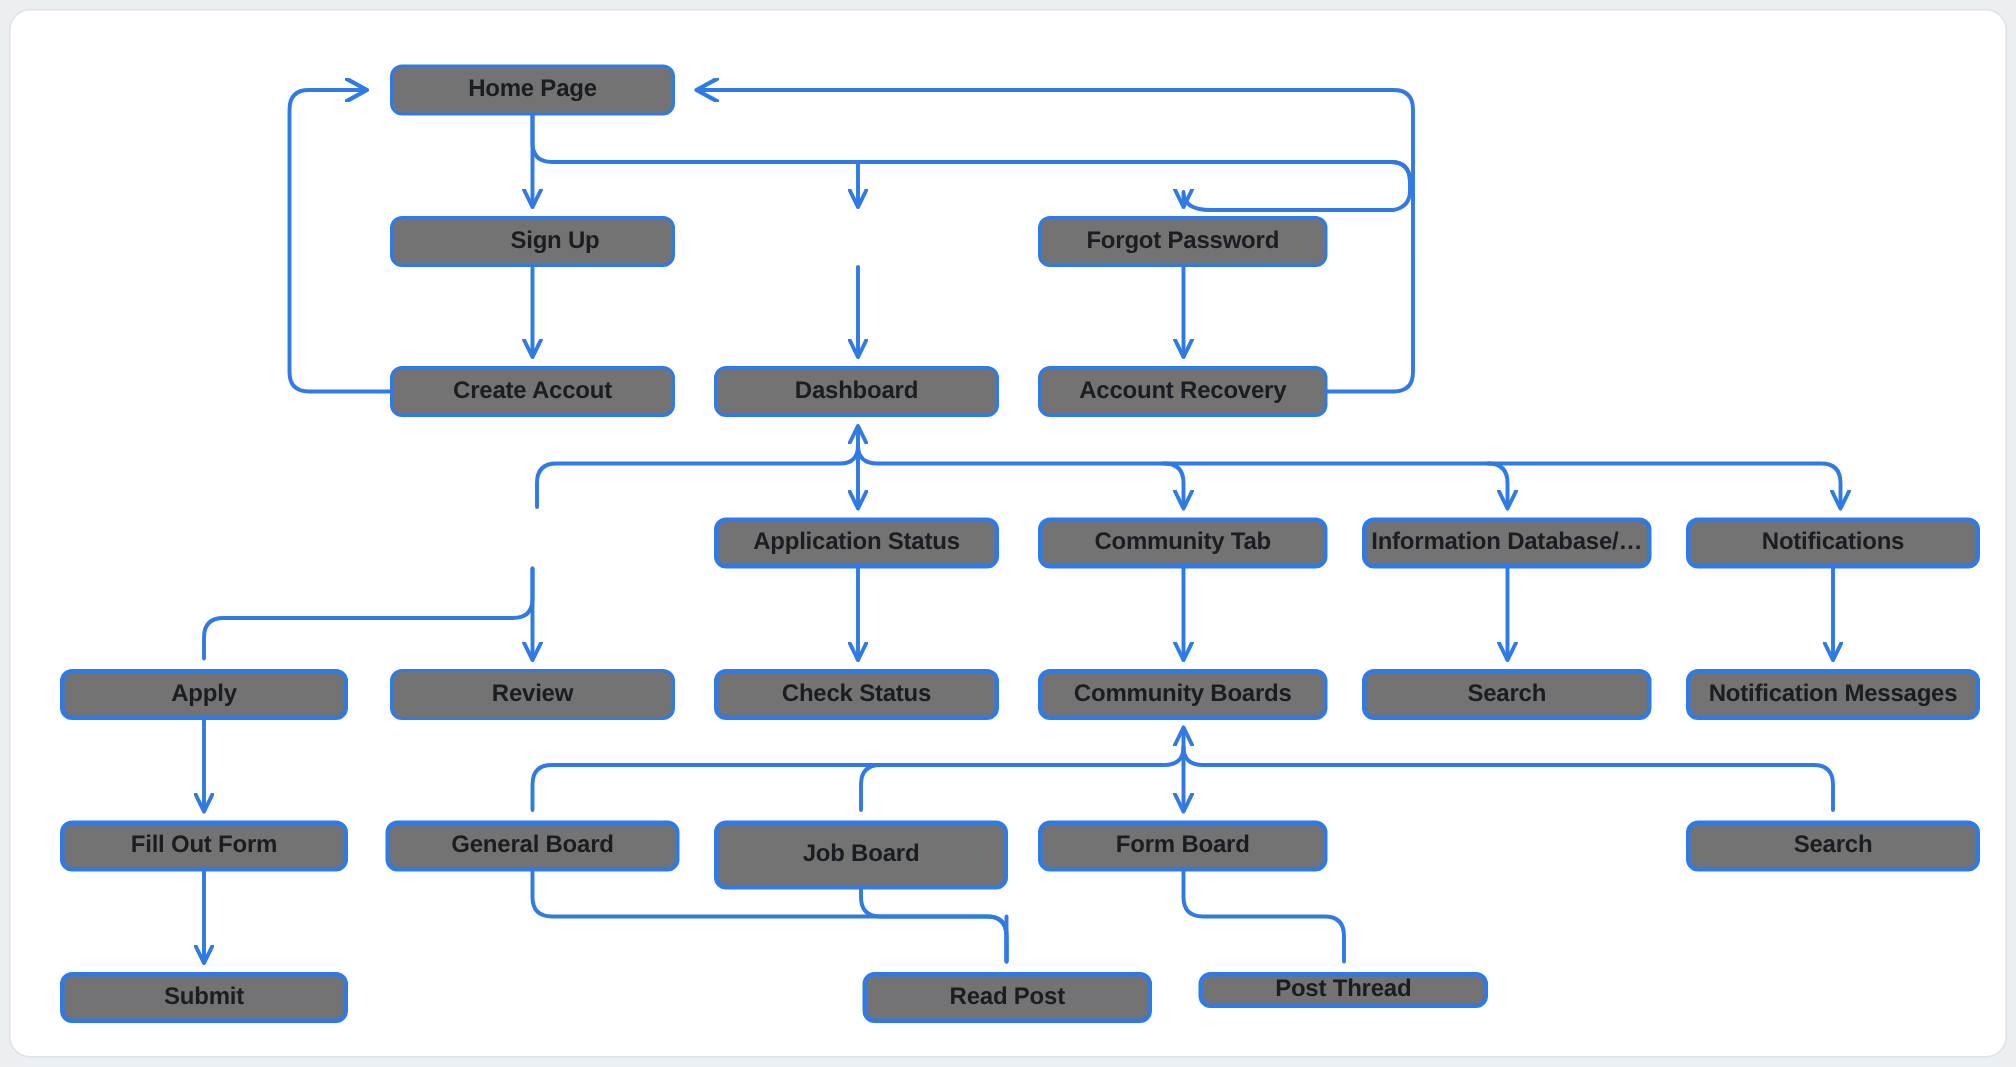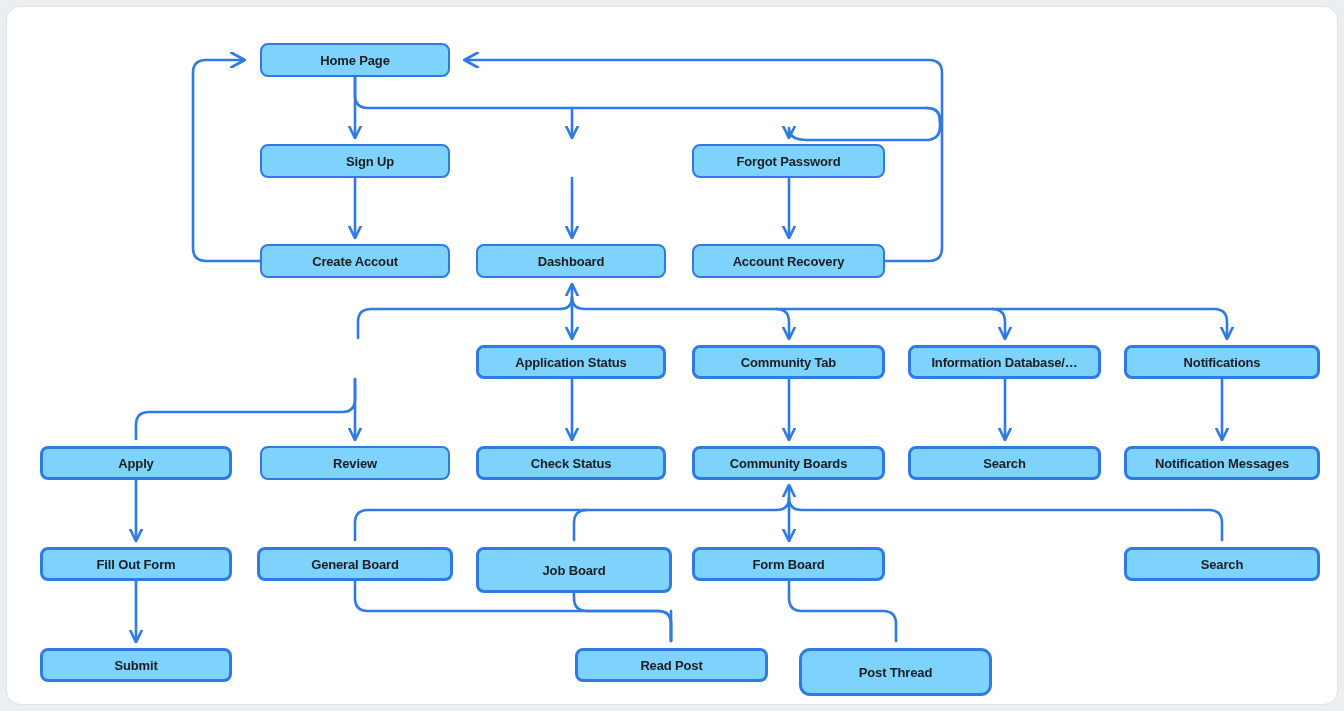--- a/index.html
+++ b/index.html
@@ -22,25 +22,25 @@
     position: absolute;
     left: 0; top: 0;
     width: 1332px; height: 699px;
     pointer-events: none;
   }
   .node {
     position: absolute;
     display: flex;
     align-items: center;
     justify-content: center;
-    background: #7dd3fc;
+    background: #737373;
     border: 2px solid #2f7ae5;
     border-radius: 8px;
     color: #1a1d21;
-    font-size: 13px;
+    font-size: 16px;
     font-weight: bold;
     letter-spacing: -0.15px;
     white-space: nowrap;
     overflow: hidden;
     z-index: 5;
     text-align: right;
   }
   .node.thick { border-width: 3px; }
 </style>
 </head>
@@ -118,14 +118,14 @@
     <div class="node thick" style="left: 685px; top: 439px; width: 193px; height: 34px;">Community Boards</div>
     <div class="node thick" style="left: 901px; top: 439px; width: 193px; height: 34px;">Search</div>
     <div class="node thick" style="left: 1117px; top: 439px; width: 196px; height: 34px;">Notification Messages</div>
     <div class="node thick" style="left: 33px; top: 540px; width: 192px; height: 34px;">Fill Out Form</div>
     <div class="node thick" style="left: 250px; top: 540px; width: 196px; height: 34px;">General Board</div>
     <div class="node thick" style="left: 469px; top: 540px; width: 196px; height: 46px;">Job Board</div>
     <div class="node thick" style="left: 685px; top: 540px; width: 193px; height: 34px;">Form Board</div>
     <div class="node thick" style="left: 1117px; top: 540px; width: 196px; height: 34px;">Search</div>
     <div class="node thick" style="left: 33px; top: 641px; width: 192px; height: 34px;">Submit</div>
     <div class="node thick" style="left: 568px; top: 641px; width: 193px; height: 34px;">Read Post</div>
-    <div class="node thick" style="left: 792px; top: 641px; width: 193px; height: 48px; border-radius: 11px;">Post Thread</div>
+    <div class="node thick" style="left: 792px; top: 641px; width: 193px; height: 24px;">Post Thread</div>
   </div>
 
 </body></html>

